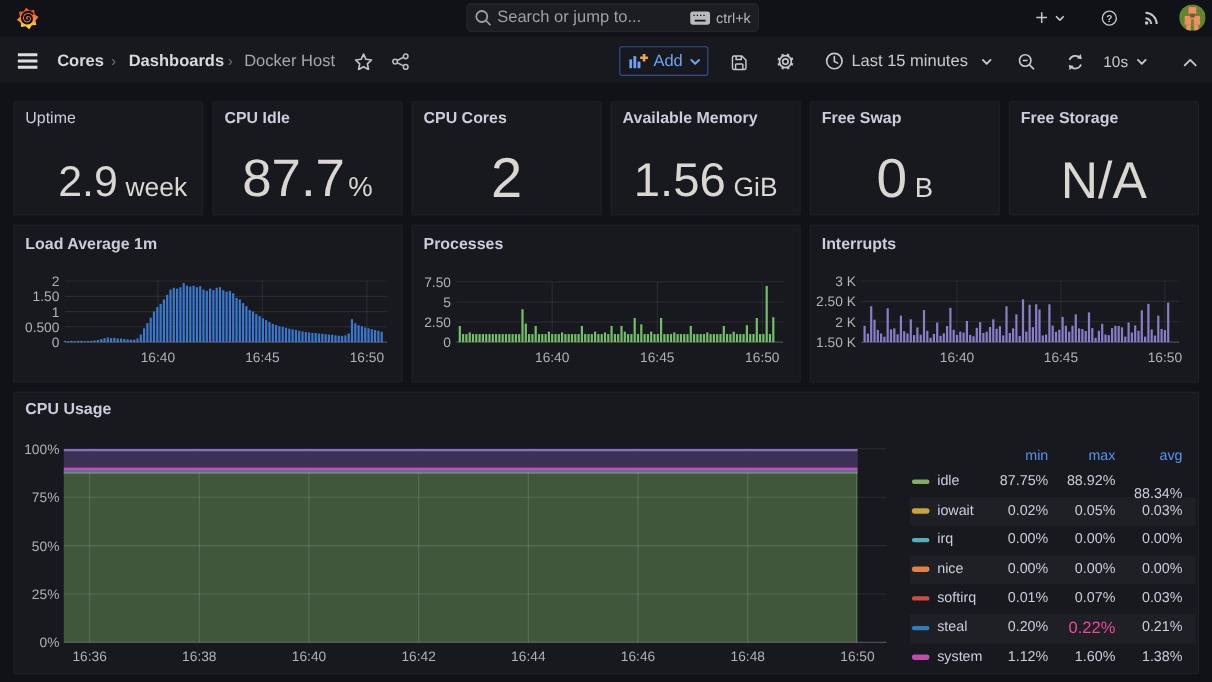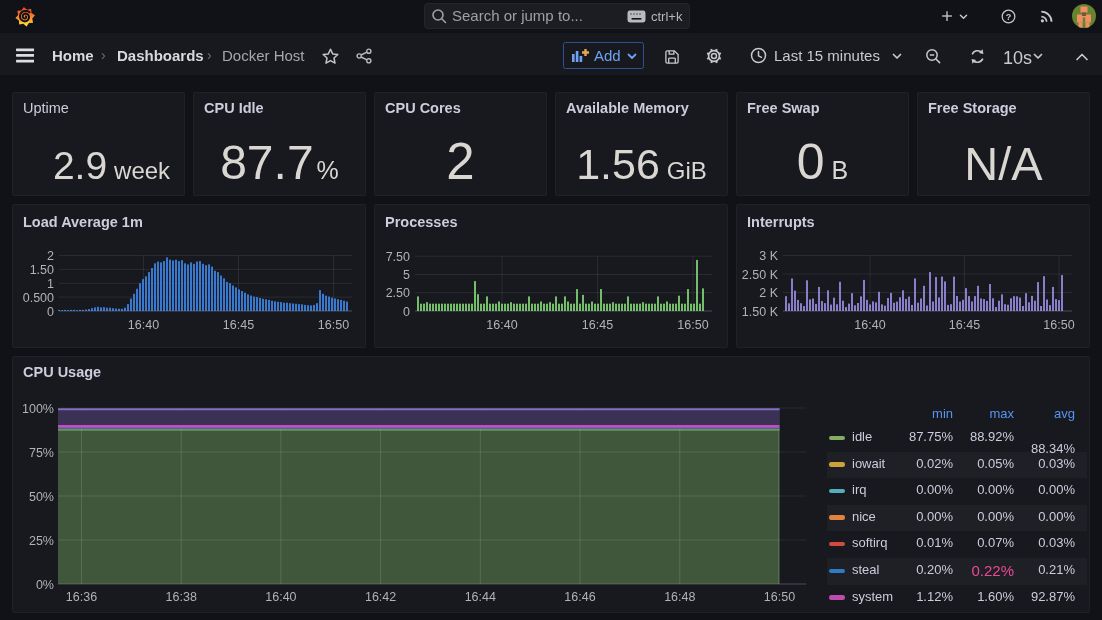--- a/index.html
+++ b/index.html
@@ -68,21 +68,21 @@
         <rect x="13.5" y="18.5" width="4" height="5.5" fill="#ef8f63"></rect>
         <rect x="10.8" y="13.5" width="2.4" height="5" fill="#66832f"></rect>
       </g>
     </svg>
 
 <svg style="position:absolute;left:16px;top:48px" width="18" height="15" viewBox="0 0 18 15">
       <rect x="0" y="0.5" width="19" height="2.7" rx="0.7" fill="#dcdde0"></rect>
       <rect x="0" y="6.1" width="19" height="2.7" rx="0.7" fill="#dcdde0"></rect>
       <rect x="0" y="11.7" width="19" height="2.7" rx="0.7" fill="#dcdde0"></rect>
     </svg>
-<div class="t" style="left:52px;top:47px;font-size:15px;color:#d8d9dc;font-weight:600">Home</div>
+<div class="t" style="left:52px;top:47px;font-size:15px;color:#d8d9dc;font-weight:600">Cores</div>
 <div class="t" style="left:101px;top:47px;font-size:14px;color:#6e7077">›</div>
 <div class="t" style="left:117px;top:47px;font-size:15px;color:#d8d9dc;font-weight:600">Dashboards</div>
 <div class="t" style="left:207px;top:47px;font-size:14px;color:#6e7077">›</div>
 <div class="t" style="left:222px;top:47px;font-size:15px;color:#a6a8ad">Docker Host</div>
 <svg style="position:absolute;left:322px;top:48px" width="17" height="16" viewBox="0 0 17 16">
       <path d="M8.5 1.2 L10.7 5.9 L15.8 6.5 L12 10 L13 15.1 L8.5 12.6 L4 15.1 L5 10 L1.2 6.5 L6.3 5.9 Z" fill="none" stroke="#c3c4c8" stroke-width="1.5" stroke-linejoin="round"></path>
     </svg>
 <svg style="position:absolute;left:356px;top:48px" width="16" height="16" viewBox="0 0 16 16">
       <g stroke="#b9babe" stroke-width="1.4" fill="none">
         <circle cx="12.8" cy="3.2" r="2.1"></circle>
@@ -140,21 +140,21 @@
       </g>
     </svg>
 <svg style="position:absolute;left:969px;top:48px" width="17" height="17" viewBox="0 0 17 17">
       <g stroke="#c7c8cd" stroke-width="1.6" fill="none">
         <path d="M3.2 6.4 A5.9 5.9 0 0 1 13.0 4.6"></path>
         <path d="M13.8 10.6 A5.9 5.9 0 0 1 4.0 12.4"></path>
       </g>
       <path d="M13.6 1.2 L14.4 5.9 L9.9 5.0 Z" fill="#c7c8cd"></path>
       <path d="M3.4 15.8 L2.6 11.1 L7.1 12.0 Z" fill="#c7c8cd"></path>
     </svg>
-<div class="t" style="left:1003px;top:48px;font-size:18px;color:#c9cacd;font-weight:500">10s</div>
+<div class="t" style="left:1003px;top:48px;font-size:14px;color:#c9cacd;font-weight:500">10s</div>
 <svg style="position:absolute;left:1033px;top:52px" width="10" height="8" viewBox="0 0 10 8">
       <path d="M1.5 2.5 L5 6 L8.5 2.5" fill="none" stroke="#c7c8cd" stroke-width="1.7" stroke-linecap="round" stroke-linejoin="round"></path>
     </svg>
 <svg style="position:absolute;left:1075px;top:52px" width="14" height="10" viewBox="0 0 14 10">
       <path d="M2 7.5 L7 2.5 L12 7.5" fill="none" stroke="#c7c8cd" stroke-width="1.7" stroke-linecap="round" stroke-linejoin="round"></path>
     </svg>
 
 <div class="panel" style="left:12px;top:92px;width:173px;height:104px"></div>
     <div style="position:absolute;left:23px;top:100px;font-size:14.5px;font-weight:400;color:#ccccdc">Uptime</div>
     <div class="statval" style="left:12px;top:146px;width:199px">
@@ -630,14 +630,14 @@
       <span style="position:absolute;left:25px;top:4px;color:#ccccdc;font-size:13px">steal</span>
       <span style="position:absolute;right:134px;top:4px;color:#ccccdc;font-size:13px">0.20%</span>
       <span style="position:absolute;right:73px;top:4px;color:#ec4899;font-size:15px">0.22%</span>
       <span style="position:absolute;right:12px;top:4px;color:#ccccdc;font-size:13px">0.21%</span>
     </div>
     <div style="position:absolute;left:827px;top:584.6000000000001px;width:260px;height:26.5px;text-decoration:underline;">
       <span style="position:absolute;left:2px;top:10.5px;width:16px;height:4.5px;border-radius:2.2px;background:#bc4cb0"></span>
       <span style="position:absolute;left:25px;top:4px;color:#ccccdc;font-size:13px">system</span>
       <span style="position:absolute;right:134px;top:4px;color:#ccccdc;font-size:13px">1.12%</span>
       <span style="position:absolute;right:73px;top:4px;color:#ccccdc;font-size:13px">1.60%</span>
-      <span style="position:absolute;right:12px;top:4px;color:#ccccdc;font-size:13px">92.87%</span>
+      <span style="position:absolute;right:12px;top:4px;color:#ccccdc;font-size:13px">1.38%</span>
     </div>
 </div>
 </body></html>

